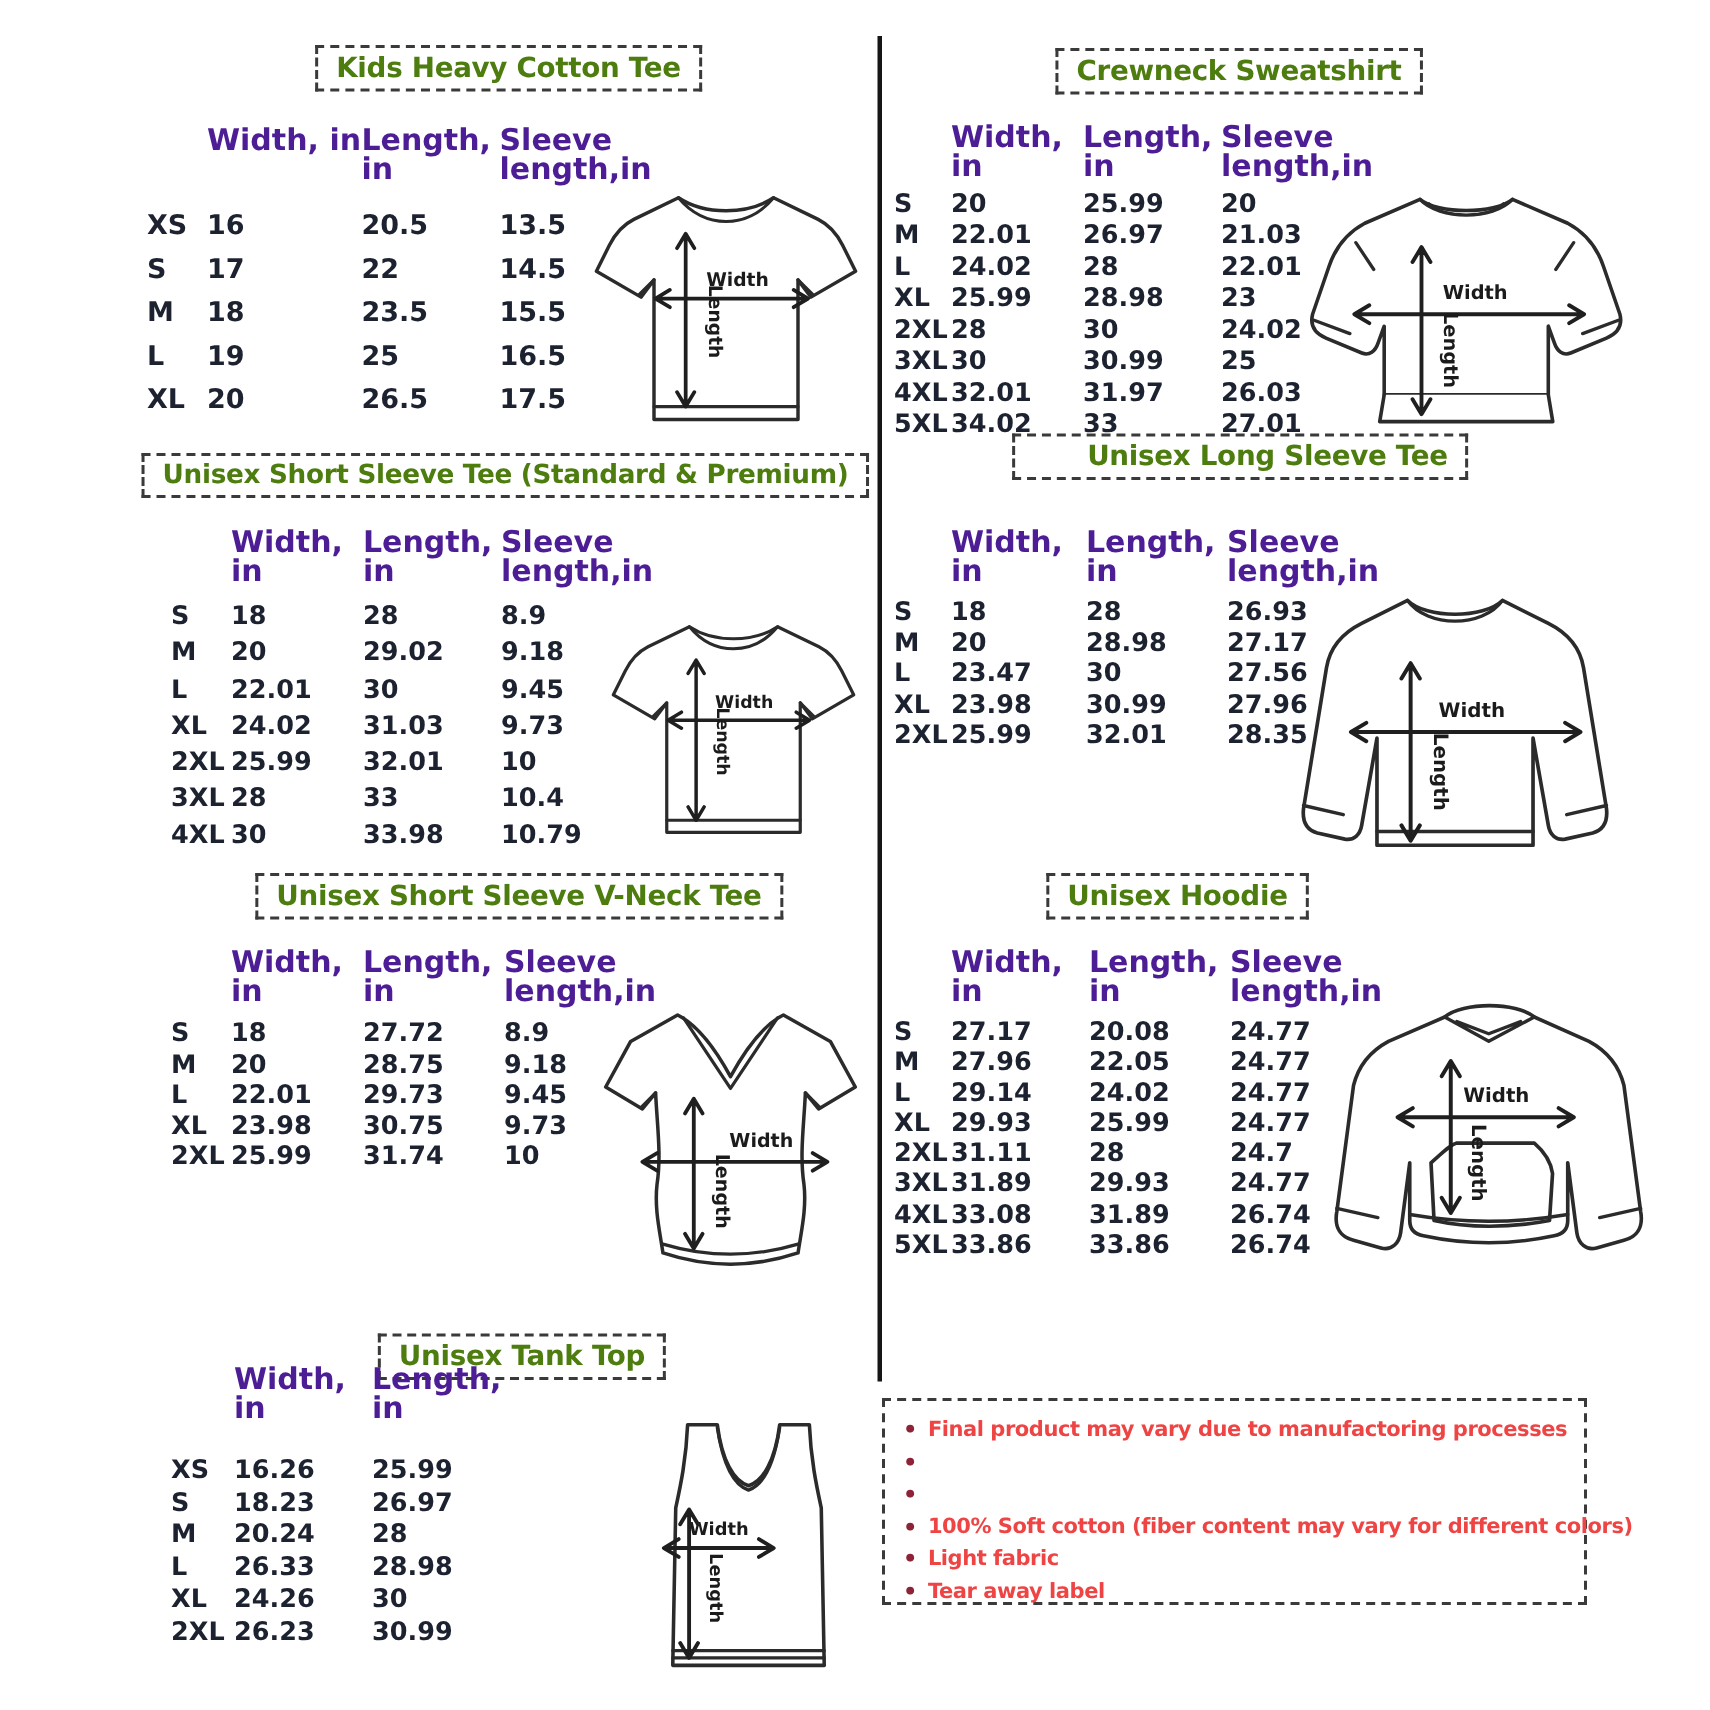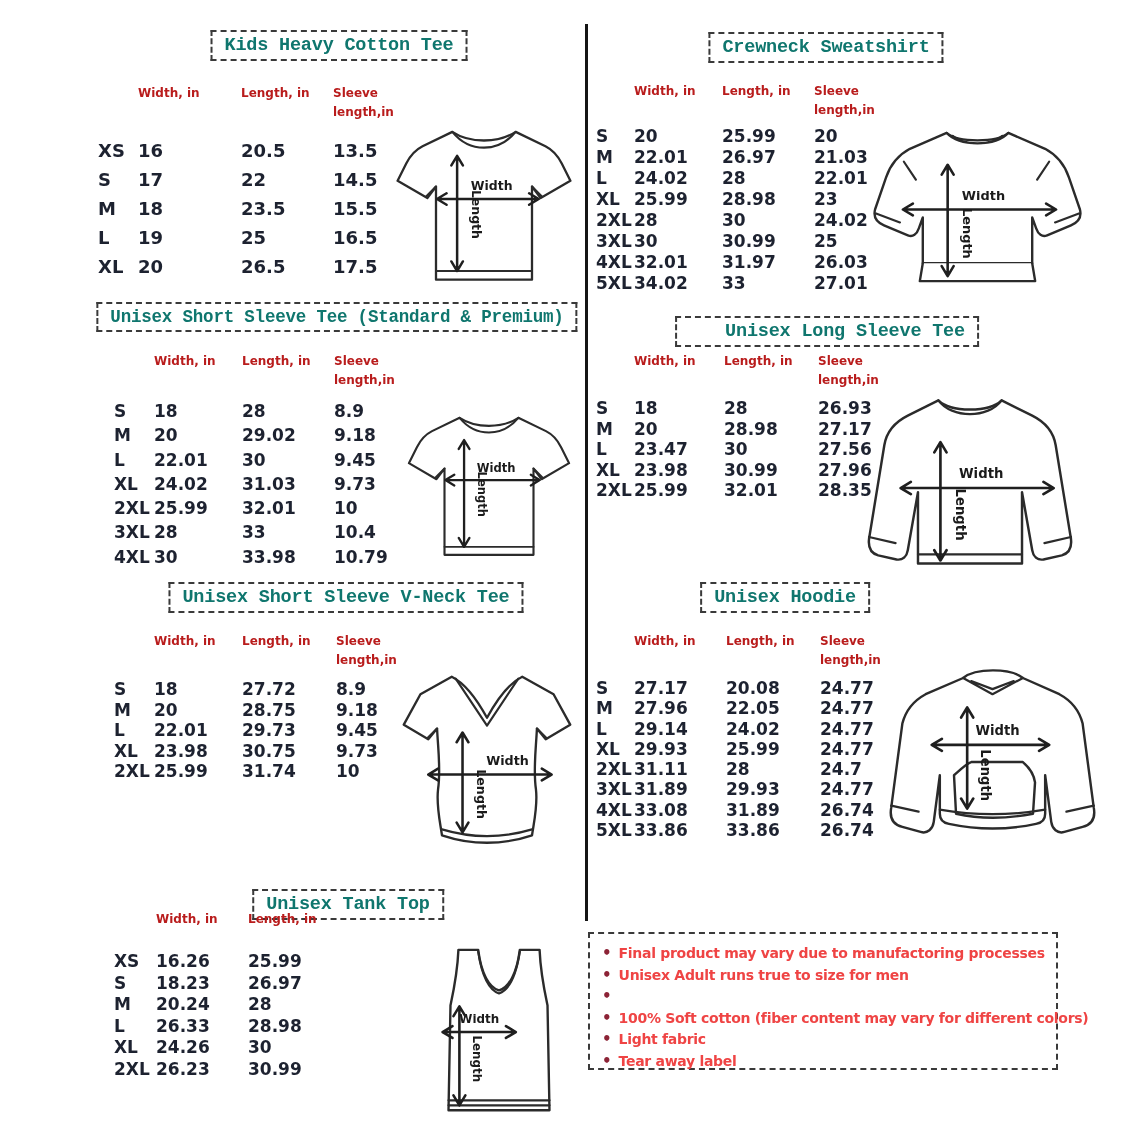--- a/index.html
+++ b/index.html
@@ -4,33 +4,32 @@
 <style>
   html,body{margin:0;padding:0;}
   body{
     width:1140px;height:1140px;position:relative;background:#ffffff;
     font-family:"DejaVu Sans",sans-serif;overflow:hidden;
   }
   .divider{position:absolute;background:#151515;}
   .title-box{
     position:absolute;transform:translateX(-50%);
     border:2px dashed #3a3a3a;padding:3px 12px;
-    color:#0f766e;font-weight:bold;font-size:18.5px;letter-spacing:-0.2px;
+    color:#4d7c0f;font-weight:bold;font-size:18.5px;letter-spacing:-0.2px;
     white-space:nowrap;
-    font-family:Liberation Mono, monospace;
   }
   .title-sm{font-size:17.5px;}
   .tbl{
     position:absolute;display:grid;row-gap:0;
     font-weight:bold;font-size:17px;color:#1d2230;
   }
   .tbl.big{font-size:18px;}
   .tbl .ch{
-    color:#b91c1c;white-space:pre-line;line-height:19px;
-    margin-bottom:var(--hgap,8px);font-size:12px;
+    color:#4c1d95;white-space:pre-line;line-height:19px;
+    margin-bottom:var(--hgap,8px);font-size:20px;
   }
   .tbl .sz,.tbl .val{line-height:var(--rowh,21px);}
   .garment{position:absolute;overflow:visible;}
   .garment .g{fill:#ffffff;stroke:#2b2b2b;stroke-width:2.4;stroke-linecap:round;stroke-linejoin:round;}
   .garment .nf{fill:none;stroke:#2b2b2b;stroke-width:2.2;stroke-linecap:round;stroke-linejoin:round;}
   .garment .arr{fill:none;stroke:#1f1f1f;stroke-width:2.6;stroke-linecap:round;stroke-linejoin:round;}
   .garment .albl{font-family:"DejaVu Sans",sans-serif;font-weight:bold;font-size:13px;fill:#1b1b1b;}
   .garment .albl.sm{font-size:12px;}
   .notes-box{
     position:absolute;border:2px dashed #3a3a3a;padding:9px 12px;box-sizing:border-box;
@@ -264,21 +263,21 @@
   <g>
     <path class="arr" d="M44,94 L196,94 M53,88 L43,94 L53,100 M187,88 L197,94 L187,100"></path>
     <text class="albl" x="124" y="84" text-anchor="middle">Width</text>
   </g>
   <g>
     <path class="arr" d="M88,50 L88,160 M82,59 L88,49 L94,59 M82,151 L88,161 L94,151"></path>
     <text class="albl" transform="translate(103,118) rotate(90)" text-anchor="middle">Length</text>
   </g>
 </svg>
 
-<div class="title-box" style="left:827px;top:316px;padding-left:48px;">Unisex Long Sleeve Tee</div>
+<div class="title-box" style="left:827px;top:289px;padding-left:48px;">Unisex Long Sleeve Tee</div>
 <div class="tbl" style="left: 596px; top: 352px; grid-template-columns: 38px 90px 94px 72px; --rowh: 20.6px; --hgap: 8px;">
     <span class="ch"></span>
     <span class="ch">Width, in</span>
     <span class="ch">Length, in</span>
     <span class="ch">Sleeve
 length,in</span>
     <span class="sz">S</span>
     <span class="val">18</span>
     <span class="val">28</span>
     <span class="val">26.93</span>
@@ -368,21 +367,20 @@
   </g>
 </svg>
 
 <div class="notes-box" style="left:588px;top:932px;width:470px;height:138px;">
     <div class="note">
       <span class="dot">•</span>
       <span class="ntxt">Final product may vary due to manufactoring processes</span>
     </div>
     <div class="note">
       <span class="dot">•</span>
-      <span class="ntxt">Unisex Adult runs true to size for men</span>
     </div>
     <div class="note">
       <span class="dot">•</span>
     </div>
     <div class="note">
       <span class="dot">•</span>
       <span class="ntxt">100% Soft cotton (fiber content may vary for different colors)</span>
     </div>
     <div class="note">
       <span class="dot">•</span>

